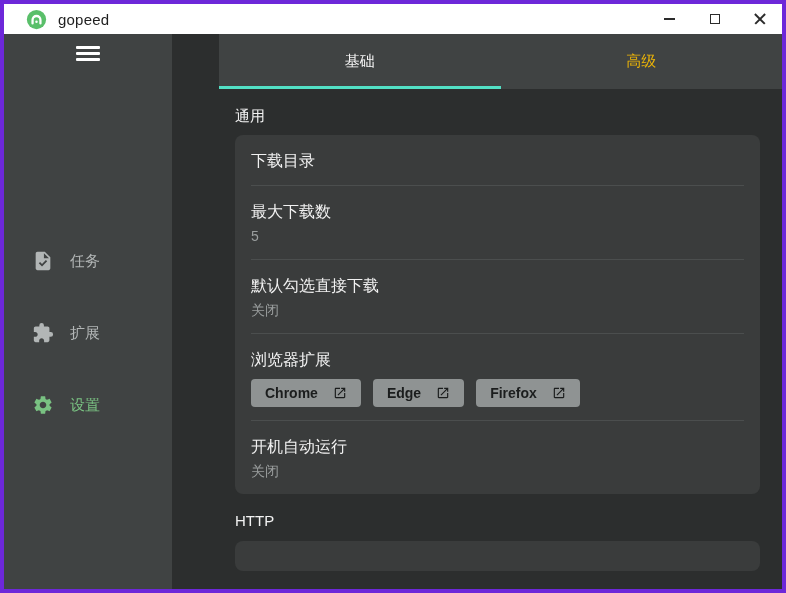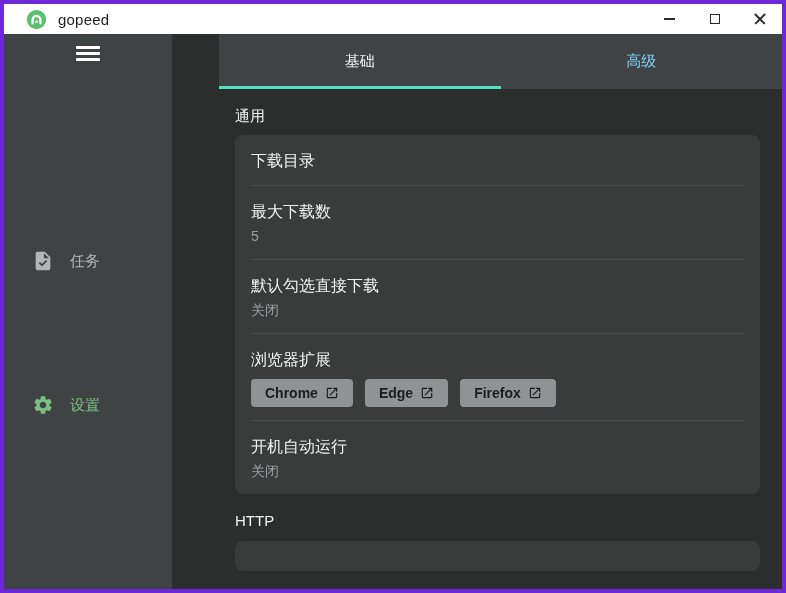--- a/index.html
+++ b/index.html
@@ -26,33 +26,33 @@
   .sidebar { width:168px; background:#404343; position:relative; flex:0 0 auto; }
   .hamburger { position:absolute; top:12px; left:50%; transform:translateX(-50%); width:24px; height:15px; display:flex; flex-direction:column; justify-content:space-between; cursor:pointer; }
   .hamburger .bar { height:2.6px; background:#ffffff; border-radius:1px; }
   .nav-item { position:absolute; left:0; width:100%; height:40px; display:flex; align-items:center; padding-left:28px; gap:16px; cursor:pointer; }
   .nav-icon { width:22px; height:22px; display:flex; }
   .nav-label { font-size:15px; color:#b2b6b6; }
   .nav-item.active .nav-label { color:#79c282; }
 
   .content { flex:1; display:flex; flex-direction:column; min-width:0;margin-left:47px; }
   .tabbar { height:55px; background:#404343; display:flex; position:relative; flex:0 0 auto; }
-  .tab { flex:1; display:flex; align-items:center; justify-content:center; font-size:15px; color:#7dd3fc; cursor:pointer; }
+  .tab { flex:1; display:flex; align-items:center; justify-content:center; font-size:15px; color:#eab308; cursor:pointer; }
   .tab.active { color:#f5f5f5; }
   .underline { position:absolute; left:0; bottom:0; width:50%; height:3px; background:#52e0c5; }
 
   .scroll { flex:1; padding:0 22px 0 16px; overflow:hidden; }
   .section-label { margin-top:17px; font-size:15px; line-height:20px; color:#f2f2f2; }
   .card { background:#3a3c3c; border-radius:8px; margin-top:9px; }
   .row { padding:15px 16px 13px; }
   .row-title { font-size:16px; line-height:22px; color:#f1f1f1; }
   .row-sub { font-size:14px; line-height:19px; color:#9a9e9e; margin-top:4px; }
   .divider { height:1px; background:#4b4e4e; margin:0 16px; }
   .btn-row { display:flex; gap:12px; margin-top:8px; }
-  .ext-btn { display:flex; align-items:center; gap:7px; background:#8f9393; color:#1b1d1d; border:none; border-radius:4px; padding:0 14px; height:28px; font-size:14px; font-weight:600; font-family:inherit; cursor:pointer; }
+  .ext-btn { display:flex; align-items:center; gap:15px; background:#8f9393; color:#1b1d1d; border:none; border-radius:4px; padding:0 14px; height:28px; font-size:14px; font-weight:600; font-family:inherit; cursor:pointer; }
   .ext-icon { width:14px; height:14px; display:flex; }
   .card.sliver { height:30px; margin-top:10px; }
 </style>
 </head>
 <body>
 
 <div class="window">
 
   <div class="titlebar">
     <span class="logo">
@@ -87,20 +87,28 @@
 
       <div class="nav-item" style="top:207px">
         <span class="nav-icon">
           <svg viewBox="0 0 24 24" width="22" height="22" fill="#b2b6b6">
             <path d="M14 2H6c-1.1 0-1.99.9-1.99 2L4 20c0 1.1.89 2 1.99 2H18c1.1 0 2-.9 2-2V8l-6-6zm-3.06 16L7.4 14.46l1.41-1.41 2.12 2.12 4.24-4.24 1.41 1.41L10.94 18zM13 9V3.5L18.5 9H13z"></path>
           </svg>
         </span>
         <span class="nav-label">任务</span>
       </div>
 
+      <div class="nav-item" style="top:279px">
+        <span class="nav-icon">
+          <svg viewBox="0 0 24 24" width="22" height="22" fill="#b2b6b6">
+            <path d="M20.5 11H19V7c0-1.1-.9-2-2-2h-4V3.5a2.5 2.5 0 0 0-5 0V5H4c-1.1 0-1.99.9-1.99 2v3.8H3.5c1.49 0 2.7 1.21 2.7 2.7s-1.21 2.7-2.7 2.7H2V20c0 1.1.9 2 2 2h3.8v-1.5c0-1.49 1.21-2.7 2.7-2.7 1.49 0 2.7 1.21 2.7 2.7V22H17c1.1 0 2-.9 2-2v-4h1.5a2.5 2.5 0 0 0 0-5z"></path>
+          </svg>
+        </span>
+        <span class="nav-label">扩展</span>
+      </div>
 
       <div class="nav-item active" style="top:351px">
         <span class="nav-icon">
           <svg viewBox="0 0 24 24" width="22" height="22" fill="#79c282">
             <path d="M19.14 12.94c.04-.3.06-.61.06-.94 0-.32-.02-.64-.07-.94l2.03-1.58c.18-.14.23-.41.12-.61l-1.92-3.32c-.12-.22-.37-.29-.59-.22l-2.39.96c-.5-.38-1.03-.7-1.62-.94l-.36-2.54c-.04-.24-.24-.41-.48-.41h-3.84c-.24 0-.43.17-.47.41l-.36 2.54c-.59.24-1.13.57-1.62.94l-2.39-.96c-.22-.08-.47 0-.59.22L2.74 8.87c-.12.21-.08.47.12.61l2.03 1.58c-.05.3-.09.63-.09.94s.02.64.07.94l-2.03 1.58c-.18.14-.23.41-.12.61l1.92 3.32c.12.22.37.29.59.22l2.39-.96c.5.38 1.03.7 1.62.94l.36 2.54c.05.24.24.41.48.41h3.84c.24 0 .44-.17.47-.41l.36-2.54c.59-.24 1.13-.56 1.62-.94l2.39.96c.22.08.47 0 .59-.22l1.92-3.32c.12-.22.07-.47-.12-.61l-2.01-1.58zM12 15.6c-1.98 0-3.6-1.62-3.6-3.6s1.62-3.6 3.6-3.6 3.6 1.62 3.6 3.6-1.62 3.6-3.6 3.6z"></path>
           </svg>
         </span>
         <span class="nav-label">设置</span>
       </div>
     </div>

